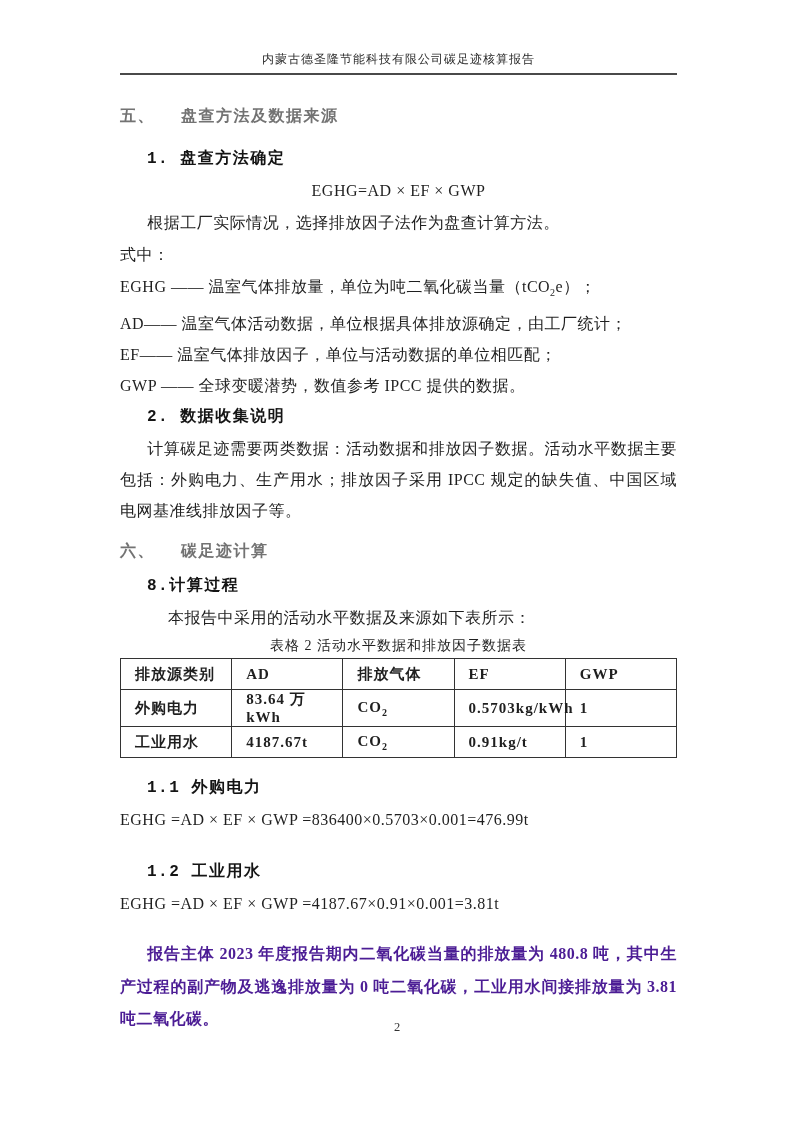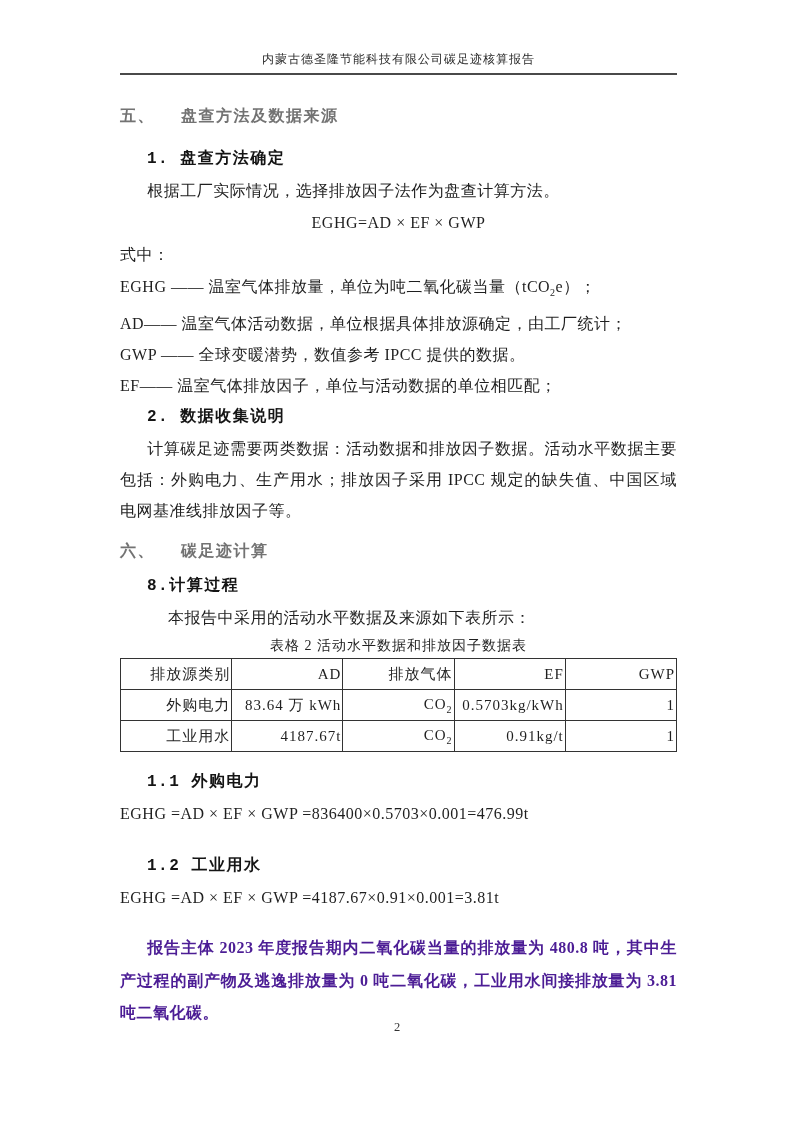--- a/index.html
+++ b/index.html
@@ -69,26 +69,26 @@
     letter-spacing: 1px;
     color: #1f1f1f;
   }
   table.data {
     width: 100%;
     border-collapse: collapse;
     table-layout: fixed;
   }
   table.data th, table.data td {
     border: 1.5px solid #333333;
-    text-align: right;
+    text-align: left;
     vertical-align: middle;
     font-size: 15px;
-    font-weight: normal;
+    font-weight: bold;
     height: 30px;
-    padding: 0 1px;
+    padding: 0 14px;
     letter-spacing: 1px;
     color: #1f1f1f;
   }
   p.conclusion {
     margin-top: 18px;
     font-weight: bold;
     line-height: 32.5px;
     text-align: justify;
     text-indent: 1.7em;
     text-decoration-thickness: 1px;
@@ -112,33 +112,33 @@
 
   <div class="doc-header">内蒙古德圣隆节能科技有限公司碳足迹核算报告</div>
   <hr class="header-rule">
 
   <h1 class="sec">
     <span class="sec-num">五、</span><span>盘查方法及数据来源</span>
   </h1>
 
   <h2 class="sub">1. 盘查方法确定</h2>
 
+  <p class="body formula-center">EGHG=AD × EF × GWP</p>
+
   <p class="body indent-sm">根据工厂实际情况，选择排放因子法作为盘查计算方法。</p>
-
-  <p class="body formula-center">EGHG=AD × EF × GWP</p>
 
   <p class="body">式中：</p>
 
   <p class="body defline"><span>EGHG —— 温室气体排放量，单位为吨二氧化碳当量（tCO</span><sub>2</sub><span>e）；</span></p>
 
   <p class="body defline">AD—— 温室气体活动数据，单位根据具体排放源确定，由工厂统计；</p>
 
+  <p class="body defline">EF—— 温室气体排放因子，单位与活动数据的单位相匹配；</p>
+
   <p class="body defline">GWP —— 全球变暖潜势，数值参考 IPCC 提供的数据。</p>
-
-  <p class="body defline">EF—— 温室气体排放因子，单位与活动数据的单位相匹配；</p>
 
   <h2 class="sub tight">2. 数据收集说明</h2>
 
   <p class="body para3 indent-sm">计算碳足迹需要两类数据：活动数据和排放因子数据。活动水平数据主要包括：外购电力、生产用水；排放因子采用 IPCC 规定的缺失值、中国区域电网基准线排放因子等。</p>
 
   <h1 class="sec six">
     <span class="sec-num">六、</span><span>碳足迹计算</span>
   </h1>
 
   <h2 class="sub after-h1">8.计算过程</h2>

